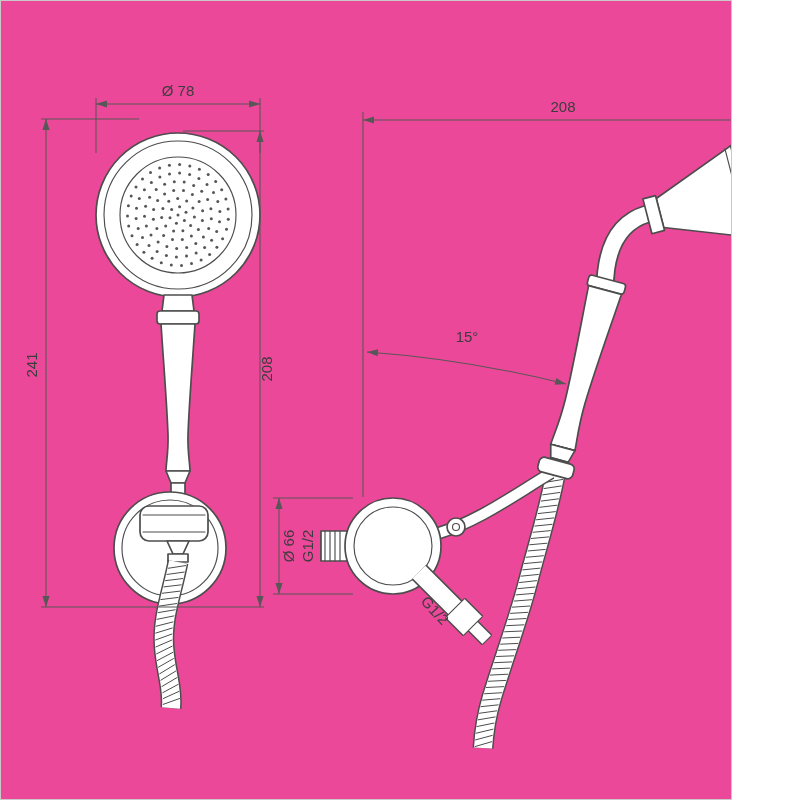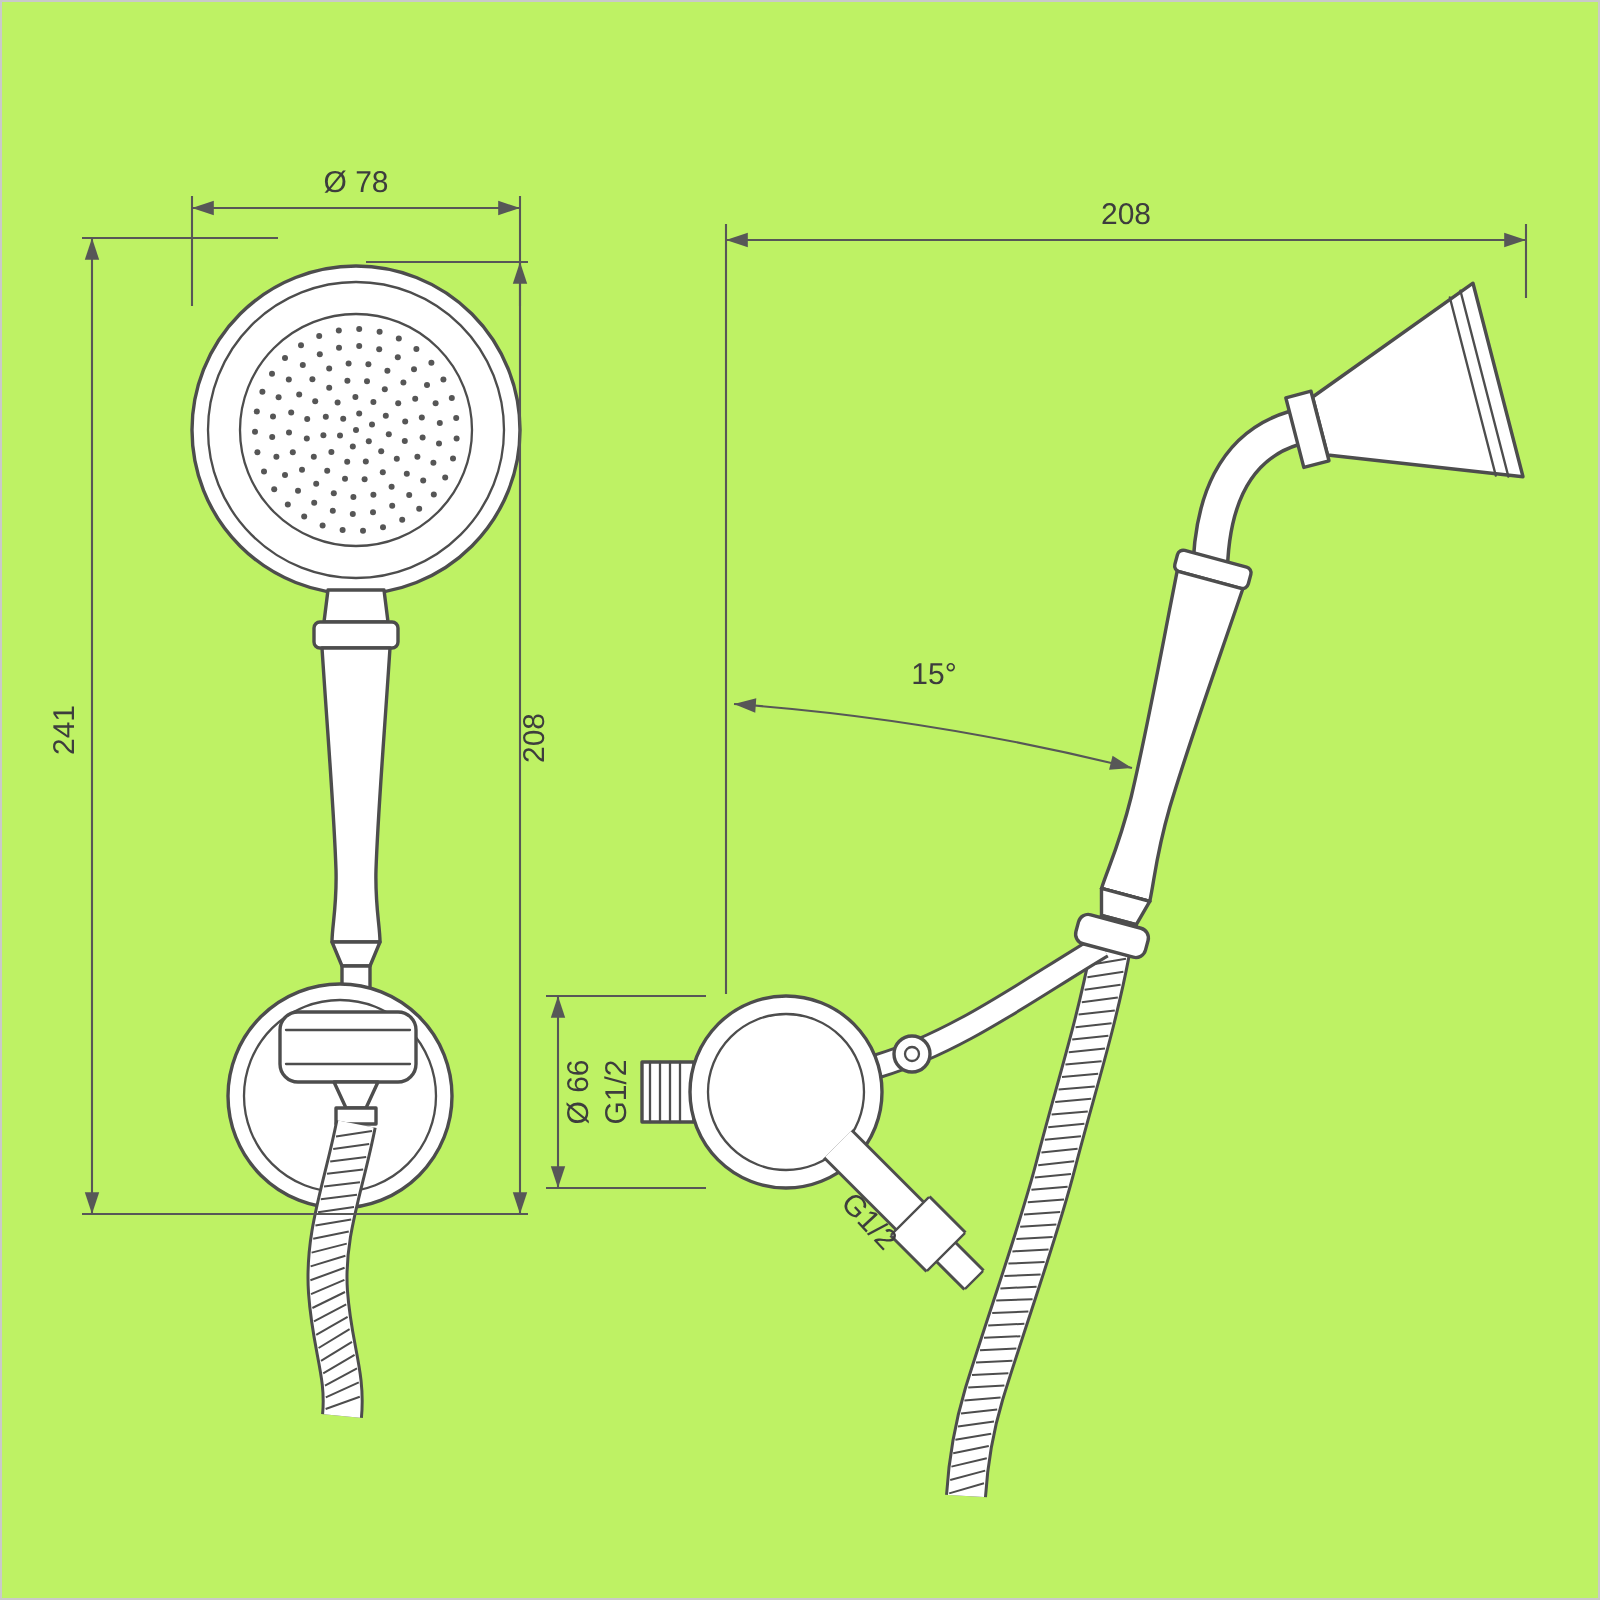--- a/index.html
+++ b/index.html
@@ -1,18 +1,18 @@
 <!DOCTYPE html>
 <html><head>
 <meta charset="utf-8">
 <style>
   html,body{margin:0;padding:0;background:#fff;}
   .canvas{
-    width:800px;height:800px;box-sizing:border-box;
-    border:1px solid #c9c9c9;background:#bef264;
+    width:732px;height:800px;box-sizing:border-box;
+    border:1px solid #c9c9c9;background:#ec4899;
     font-family:"Liberation Sans", sans-serif;
     position:relative;overflow:hidden;
   }
   svg{display:block;}
   .lnf  { stroke:#4d4d4d; fill:#ffffff; stroke-width:1.7; stroke-linejoin:round; }
   .thin { stroke:#4d4d4d; fill:none; stroke-width:1.15; stroke-linecap:round; }
   .tube-o { stroke:#4d4d4d; fill:none; stroke-linecap:butt; }
   .tube-i { stroke:#ffffff; fill:none; stroke-linecap:butt; }
   .dim  { stroke:#575757; fill:none; stroke-width:1.05; }
   .dimtext { font:15px "Liberation Sans", sans-serif; fill:#3d3d3d; }

